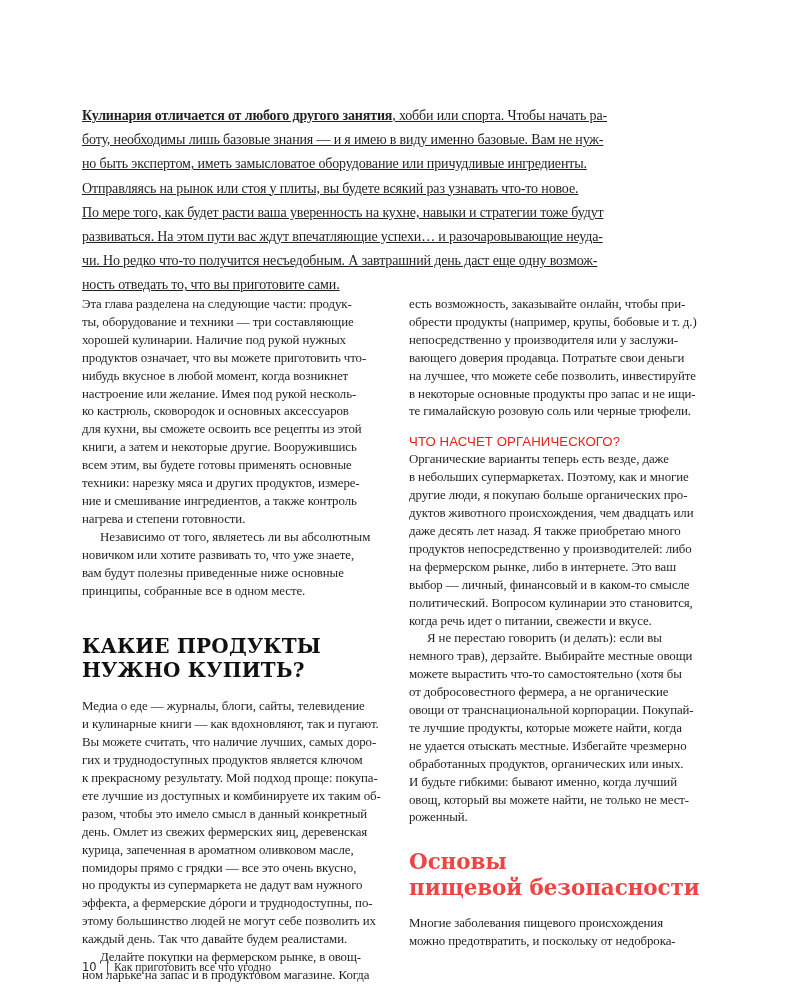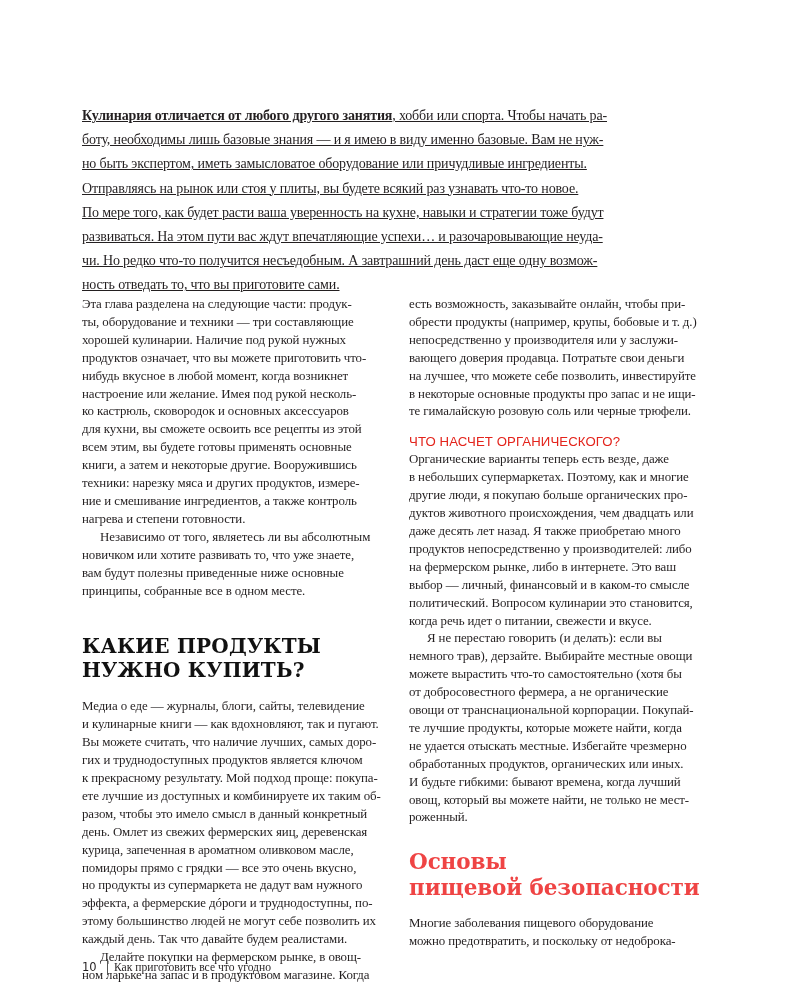--- a/index.html
+++ b/index.html
@@ -72,22 +72,22 @@
 <div class="col col-left">
   <div>
     <span class="line">Эта глава разделена на следующие части: продук-</span>
     <span class="line">ты, оборудование и техники — три составляющие</span>
     <span class="line">хорошей кулинарии. Наличие под рукой нужных</span>
     <span class="line">продуктов означает, что вы можете приготовить что-</span>
     <span class="line">нибудь вкусное в любой момент, когда возникнет</span>
     <span class="line">настроение или желание. Имея под рукой несколь-</span>
     <span class="line">ко кастрюль, сковородок и основных аксессуаров</span>
     <span class="line">для кухни, вы сможете освоить все рецепты из этой</span>
+    <span class="line">книги, а затем и некоторые другие. Вооружившись</span>
     <span class="line">всем этим, вы будете готовы применять основные</span>
-    <span class="line">книги, а затем и некоторые другие. Вооружившись</span>
     <span class="line">техники: нарезку мяса и других продуктов, измере-</span>
     <span class="line">ние и смешивание ингредиентов, а также контроль</span>
     <span class="line">нагрева и степени готовности.</span>
   </div>
   <div>
     <span class="line indent">Независимо от того, являетесь ли вы абсолютным</span>
     <span class="line">новичком или хотите развивать то, что уже знаете,</span>
     <span class="line">вам будут полезны приведенные ниже основные</span>
     <span class="line">принципы, собранные все в одном месте.</span>
   </div>
@@ -142,30 +142,30 @@
   </div>
   <div>
     <span class="line indent">Я не перестаю говорить (и делать): если вы</span>
     <span class="line">немного трав), дерзайте. Выбирайте местные овощи</span>
     <span class="line">можете вырастить что-то самостоятельно (хотя бы</span>
     <span class="line">от добросовестного фермера, а не органические</span>
     <span class="line">овощи от транснациональной корпорации. Покупай-</span>
     <span class="line">те лучшие продукты, которые можете найти, когда</span>
     <span class="line">не удается отыскать местные. Избегайте чрезмерно</span>
     <span class="line">обработанных продуктов, органических или иных.</span>
-    <span class="line">И будьте гибкими: бывают времена, когда лучший</span>
+    <span class="line">И будьте гибкими: бывают именно, когда лучший</span>
     <span class="line">овощ, который вы можете найти, не только не мест-</span>
     <span class="line">роженный.</span>
   </div>
   <div class="h2-serif">
     <span class="line">Основы</span>
     <span class="line">пищевой безопасности</span>
   </div>
   <div>
-    <span class="line">Многие заболевания пищевого оборудование</span>
+    <span class="line">Многие заболевания пищевого происхождения</span>
     <span class="line">можно предотвратить, и поскольку от недоброка-</span>
   </div>
 </div>
 
 <div class="footer">
   <span class="page-num">10</span>
   <span class="sep"></span>
   <span class="book-title">Как приготовить все что угодно</span>
 </div>
 

